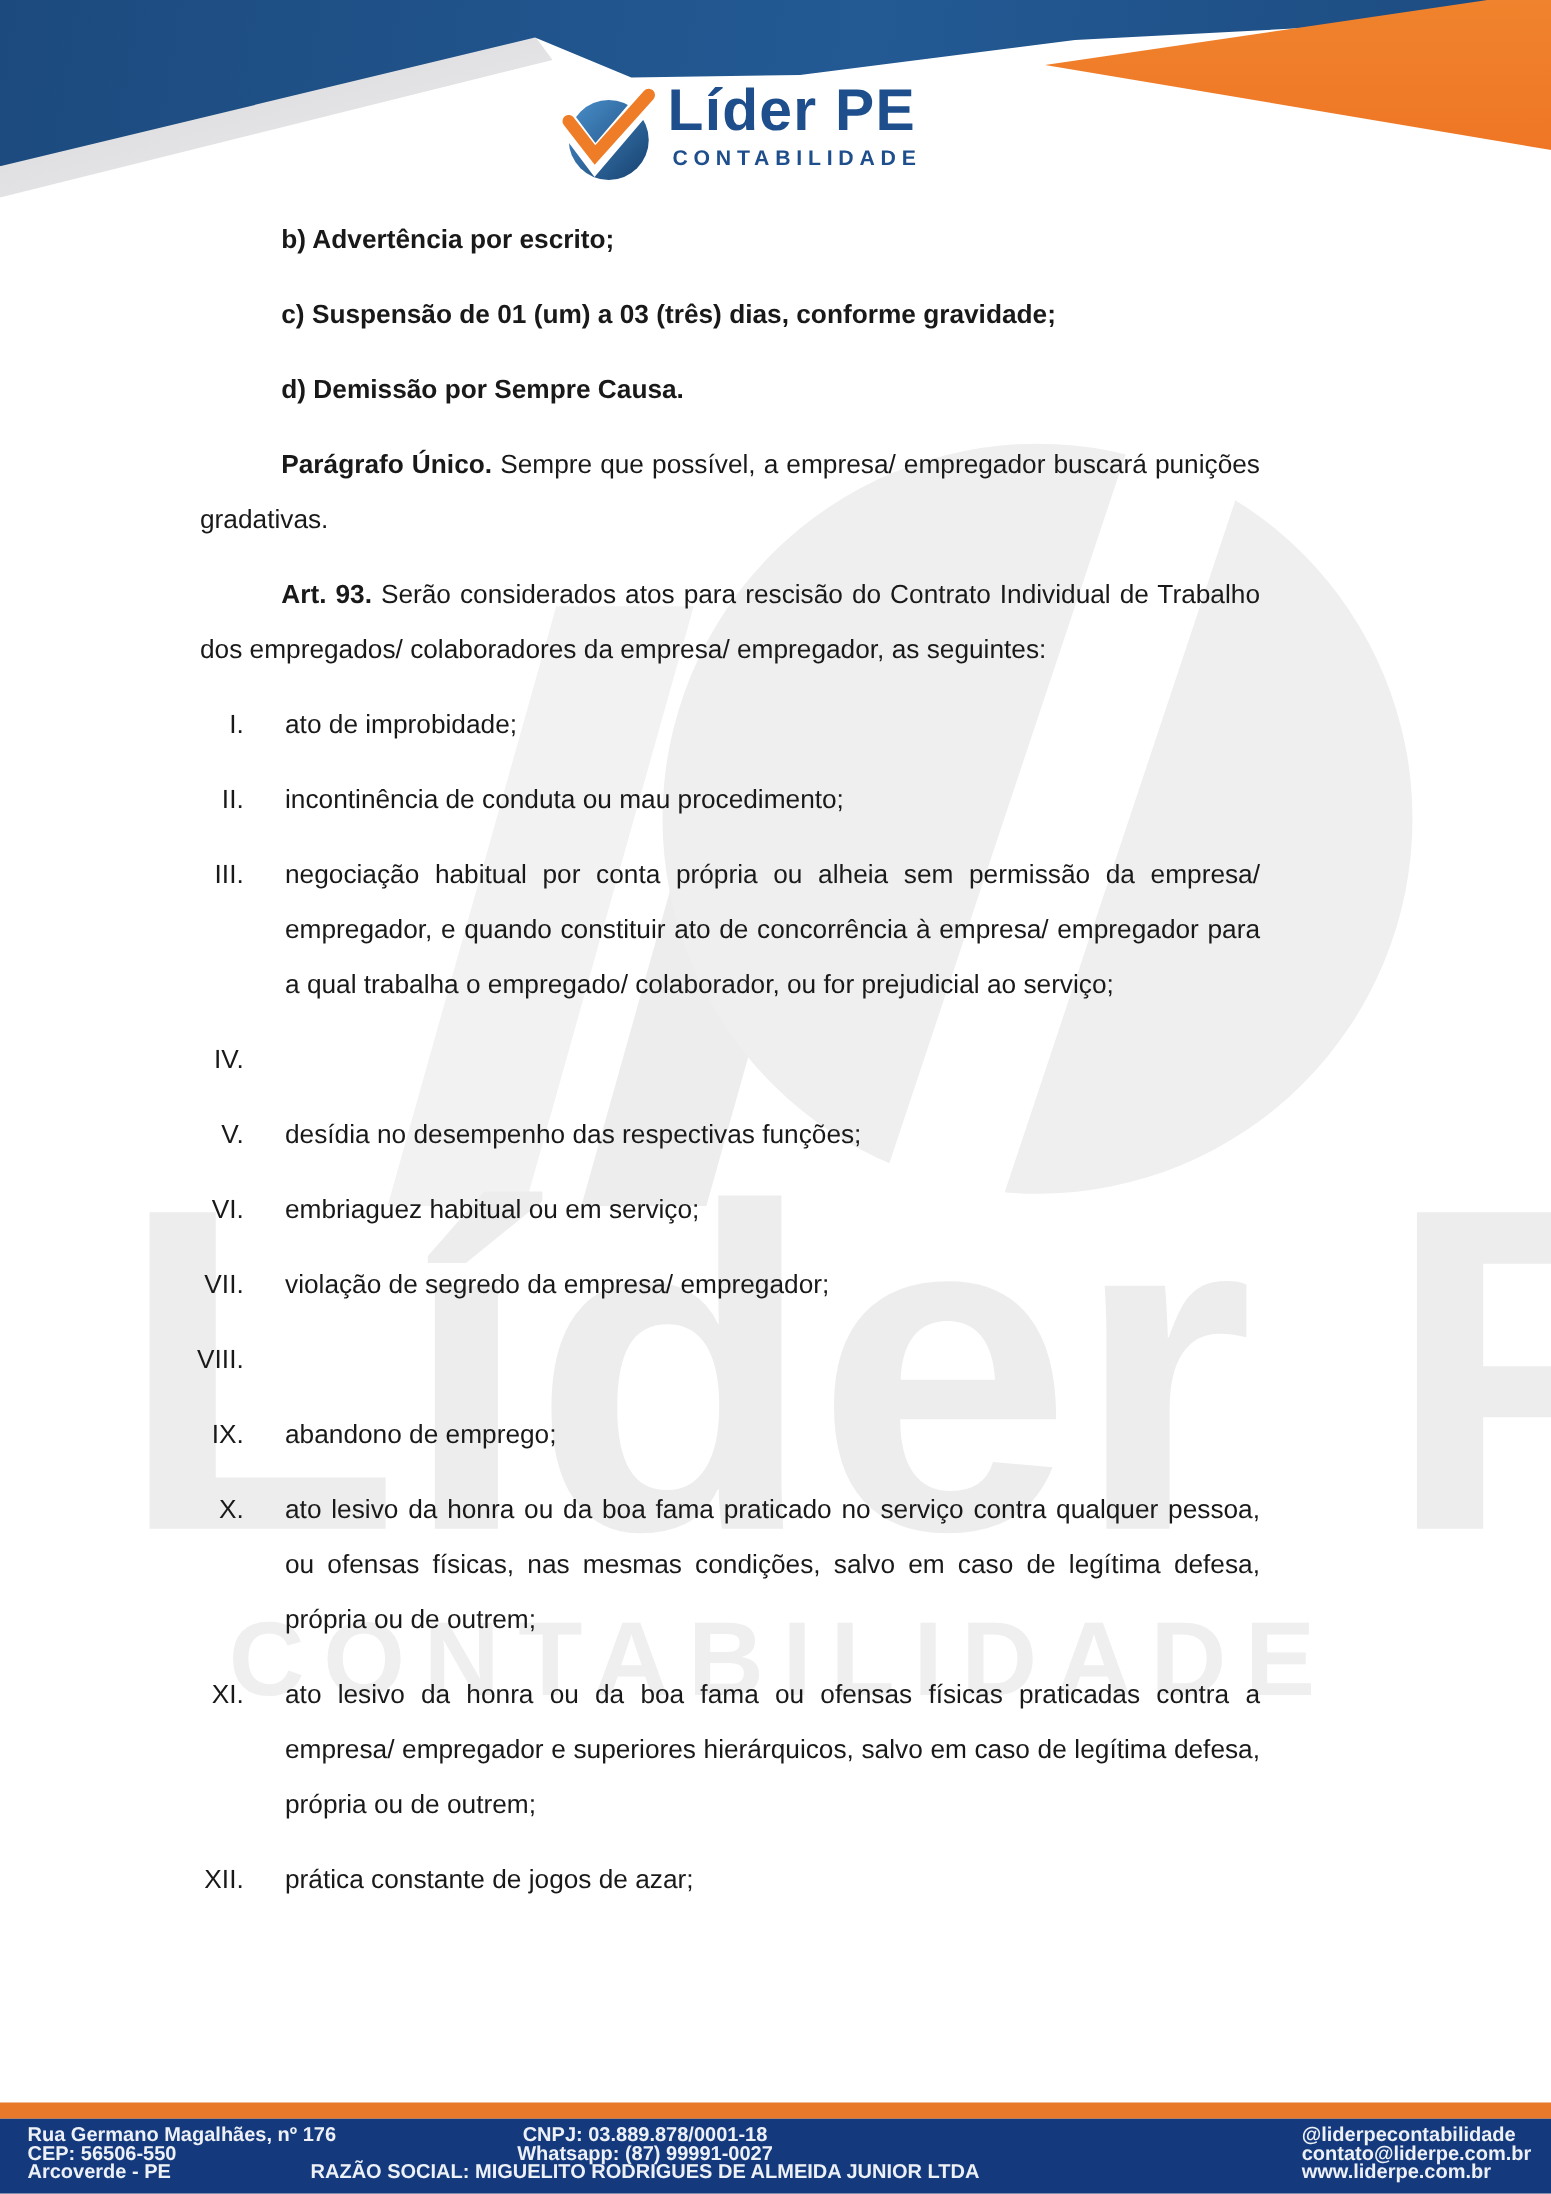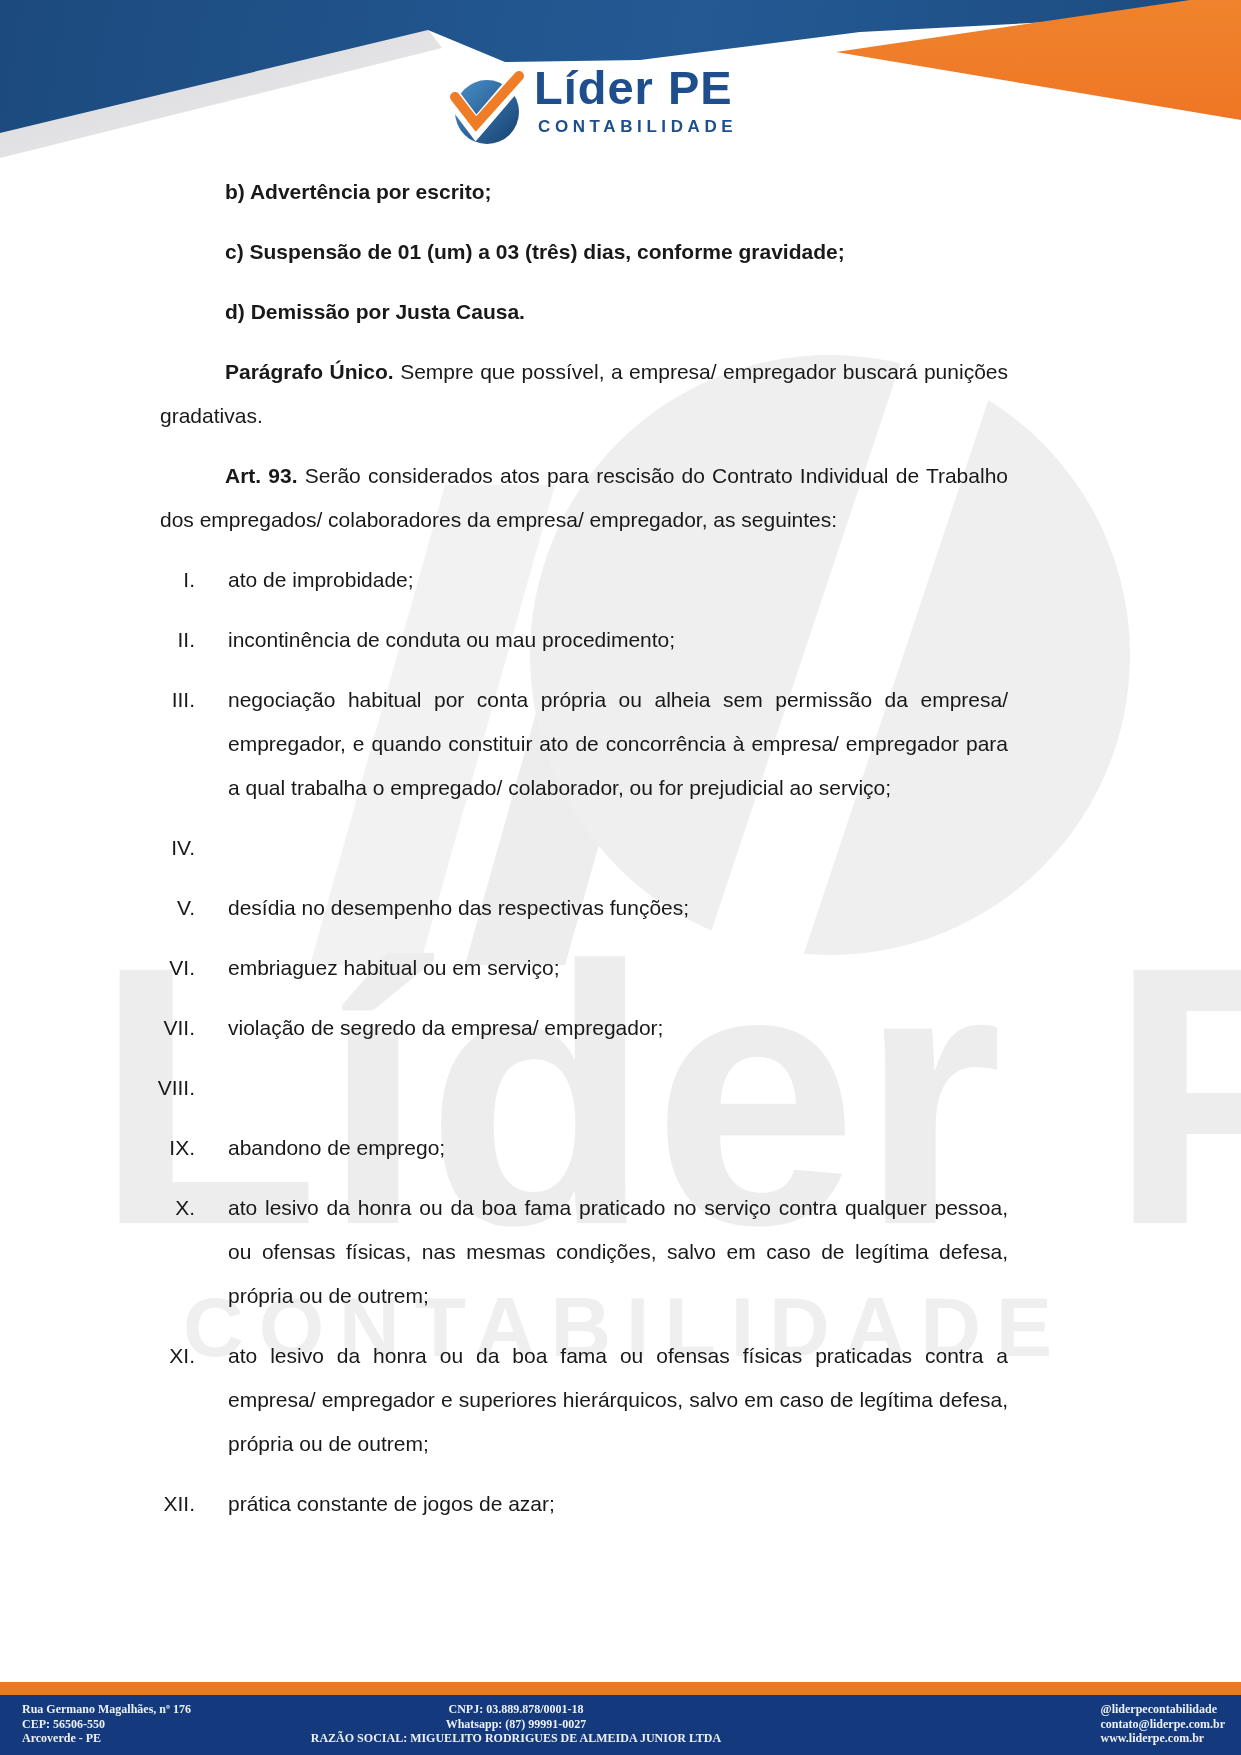--- a/index.html
+++ b/index.html
@@ -54,21 +54,21 @@
   .letter-item { margin:0 0 16px 65px; padding:0;font-weight:bold; }
   .para { margin:0 0 16px 0; padding:0; text-align:justify; text-indent:65px; }
   .roman-list { margin-left:-33px; }
   .roman-item { display:flex; margin-bottom:16px; }
   .roman-num { flex:none; width:68px; text-align:right; }
   .roman-text { flex:1; margin-left:33px; text-align:justify; }
 
   
   .footer-orange { position:absolute; left:0; top:1682px; width:1241px; height:13px; background:#e8782a; z-index:4; }
   .footer-navy  { position:absolute; left:0; top:1695px; width:1241px; height:60px; background:#143a7d; z-index:4; }
-  .foot-col { position:absolute; top:1702px; z-index:5; font-size:12px; font-weight:bold; color:#edf1f6; line-height:14.5px;font-family:Liberation Serif, serif; }
+  .foot-col { position:absolute; top:1702px; z-index:5; font-size:16px; font-weight:bold; color:#edf1f6; line-height:14.5px; }
   .foot-left { left:22px; text-align:left; }
   .foot-center { left:0; width:1032px; text-align:center; }
   .foot-right { right:16px; text-align:left; }
 </style>
 </head>
 <body>
 
 <div class="page">
 
   <svg class="wm wm-icon" width="880" height="640" viewBox="0 0 880 640">
@@ -100,21 +100,21 @@
         <div class="brand">Líder PE</div>
         <div class="brand-sub">CONTABILIDADE</div>
       </div>
     </div>
   </div>
 
   <div class="content">
 
     <p class="letter-item"><span>b)</span> <span>Advertência por escrito;</span></p>
     <p class="letter-item"><span>c)</span> <span>Suspensão de 01 (um) a 03 (três) dias, conforme gravidade;</span></p>
-    <p class="letter-item"><span>d)</span> <span>Demissão por Justa Causa.</span></p>
+    <p class="letter-item"><span>d)</span> <span>Demissão por Sempre Causa.</span></p>
 
     <p class="para"><b>Parágrafo Único.</b> <span>Sempre que possível, a empresa/ empregador buscará punições gradativas.</span></p>
 
     <p class="para"><b>Art. 93.</b> <span>Serão considerados atos para rescisão do Contrato Individual de Trabalho dos empregados/ colaboradores da empresa/ empregador, as seguintes:</span></p>
 
     <div class="roman-list">
       <div class="roman-item">
         <div class="roman-num">I.</div>
         <div class="roman-text">ato de improbidade;</div>
       </div>

